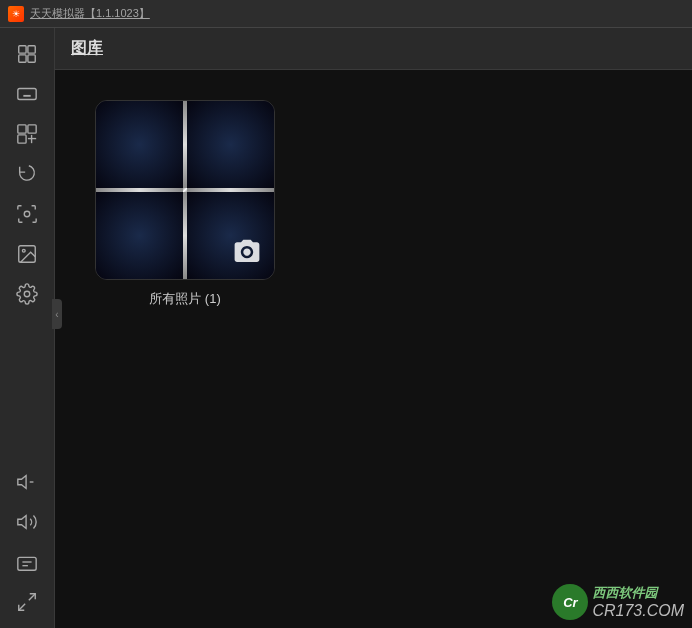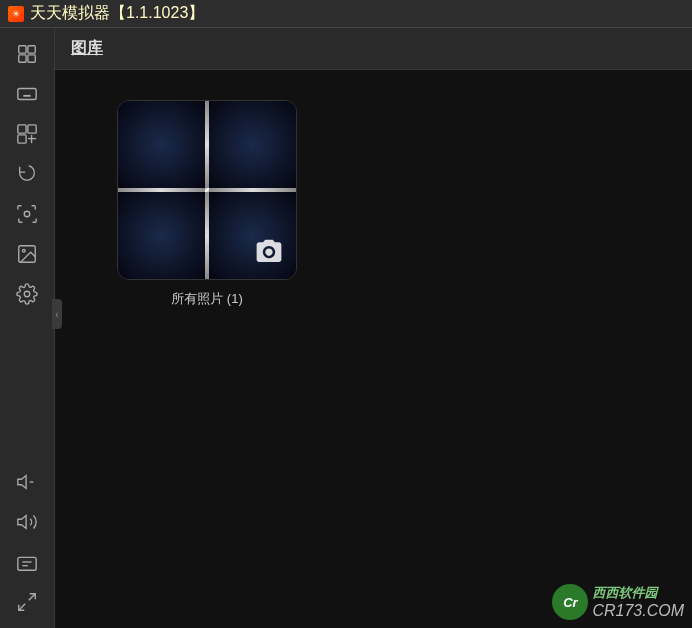--- a/index.html
+++ b/index.html
@@ -28,22 +28,23 @@
       margin-right: 6px;
       background: linear-gradient(135deg, #ff6600, #ff3300);
       border-radius: 2px;
       display: flex;
       align-items: center;
       justify-content: center;
       font-size: 10px;
       color: white;
     }
     .title-bar-text {
-      color: #fef9c3;
-      font-size: 16px;
+      color: #a3a3a3;
+      font-size: 11px;
+      text-decoration: underline;
     }
 
     
     .main-layout {
       display: flex;
       width: 100%;
       height: calc(100% - 28px);
     }
 
     
@@ -99,21 +100,21 @@
       font-weight: bold;
       text-decoration: underline;
     }
 
     
     .gallery-grid {
       flex: 1;
       display: flex;
       flex-wrap: wrap;
       align-content: flex-start;
-      padding: 30px 62px;
+      padding: 30px 40px;
       gap: 40px;
     }
 
     .gallery-item {
       display: flex;
       flex-direction: column;
       align-items: center;
       cursor: pointer;
     }
 

